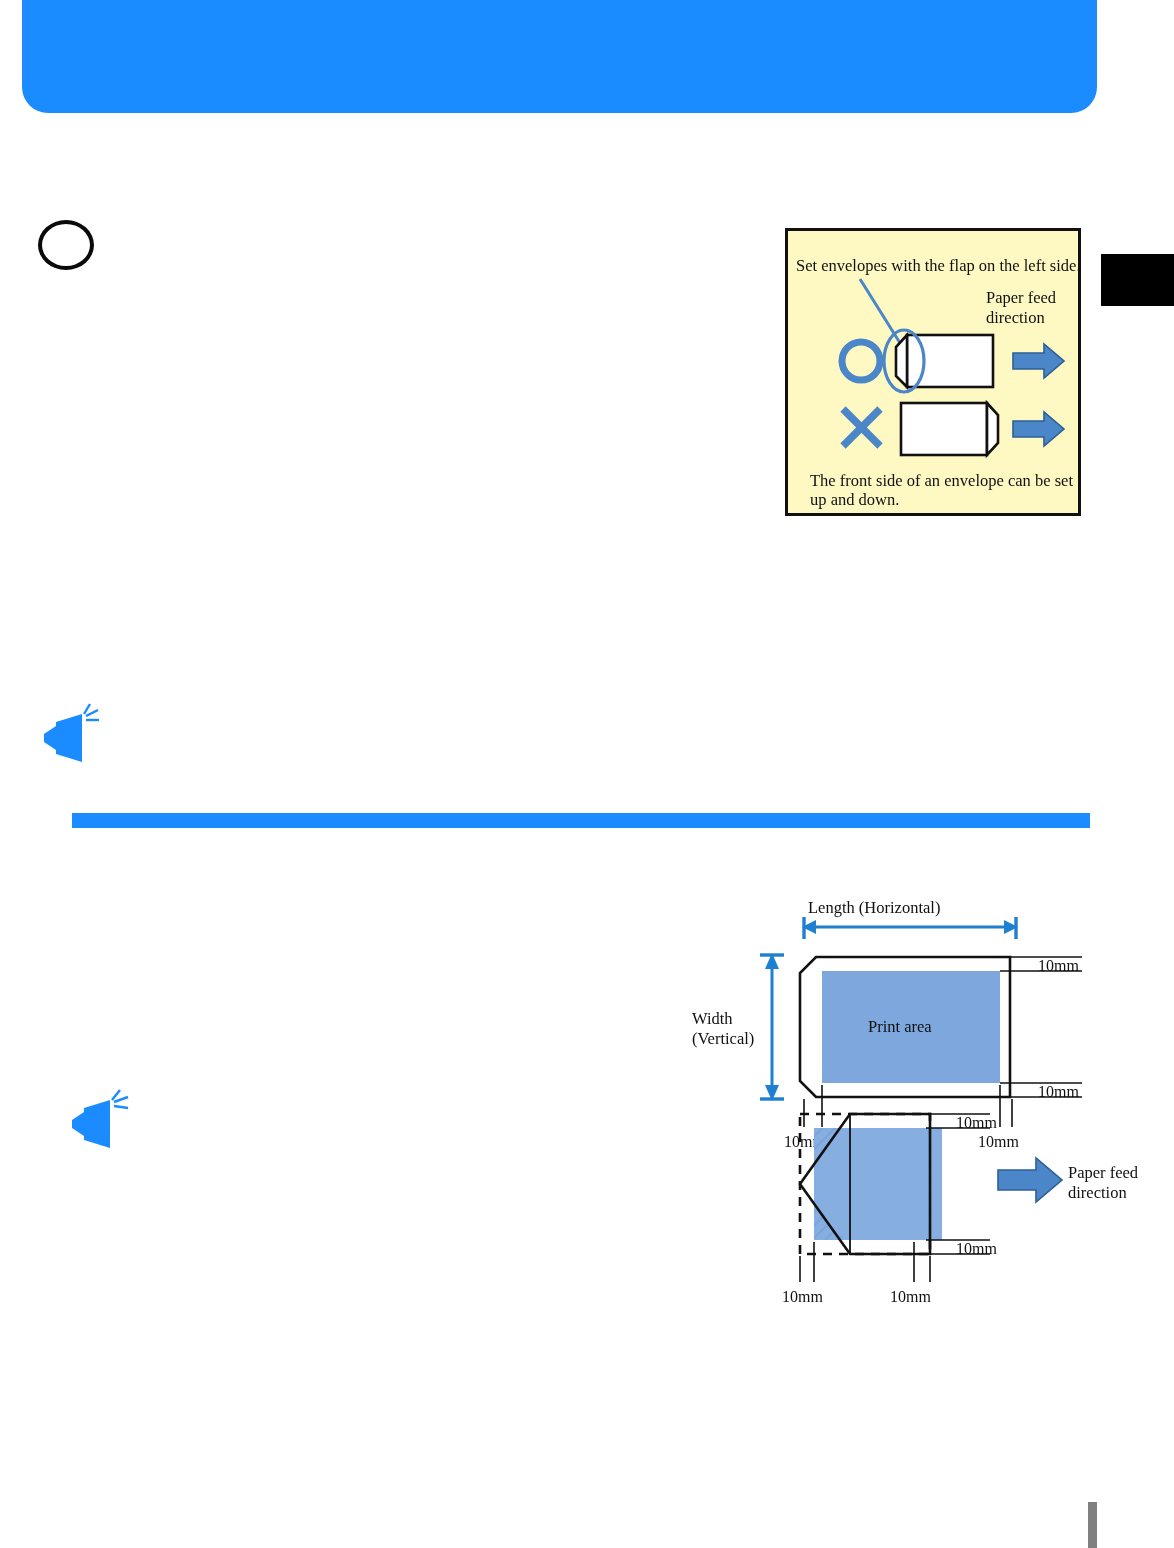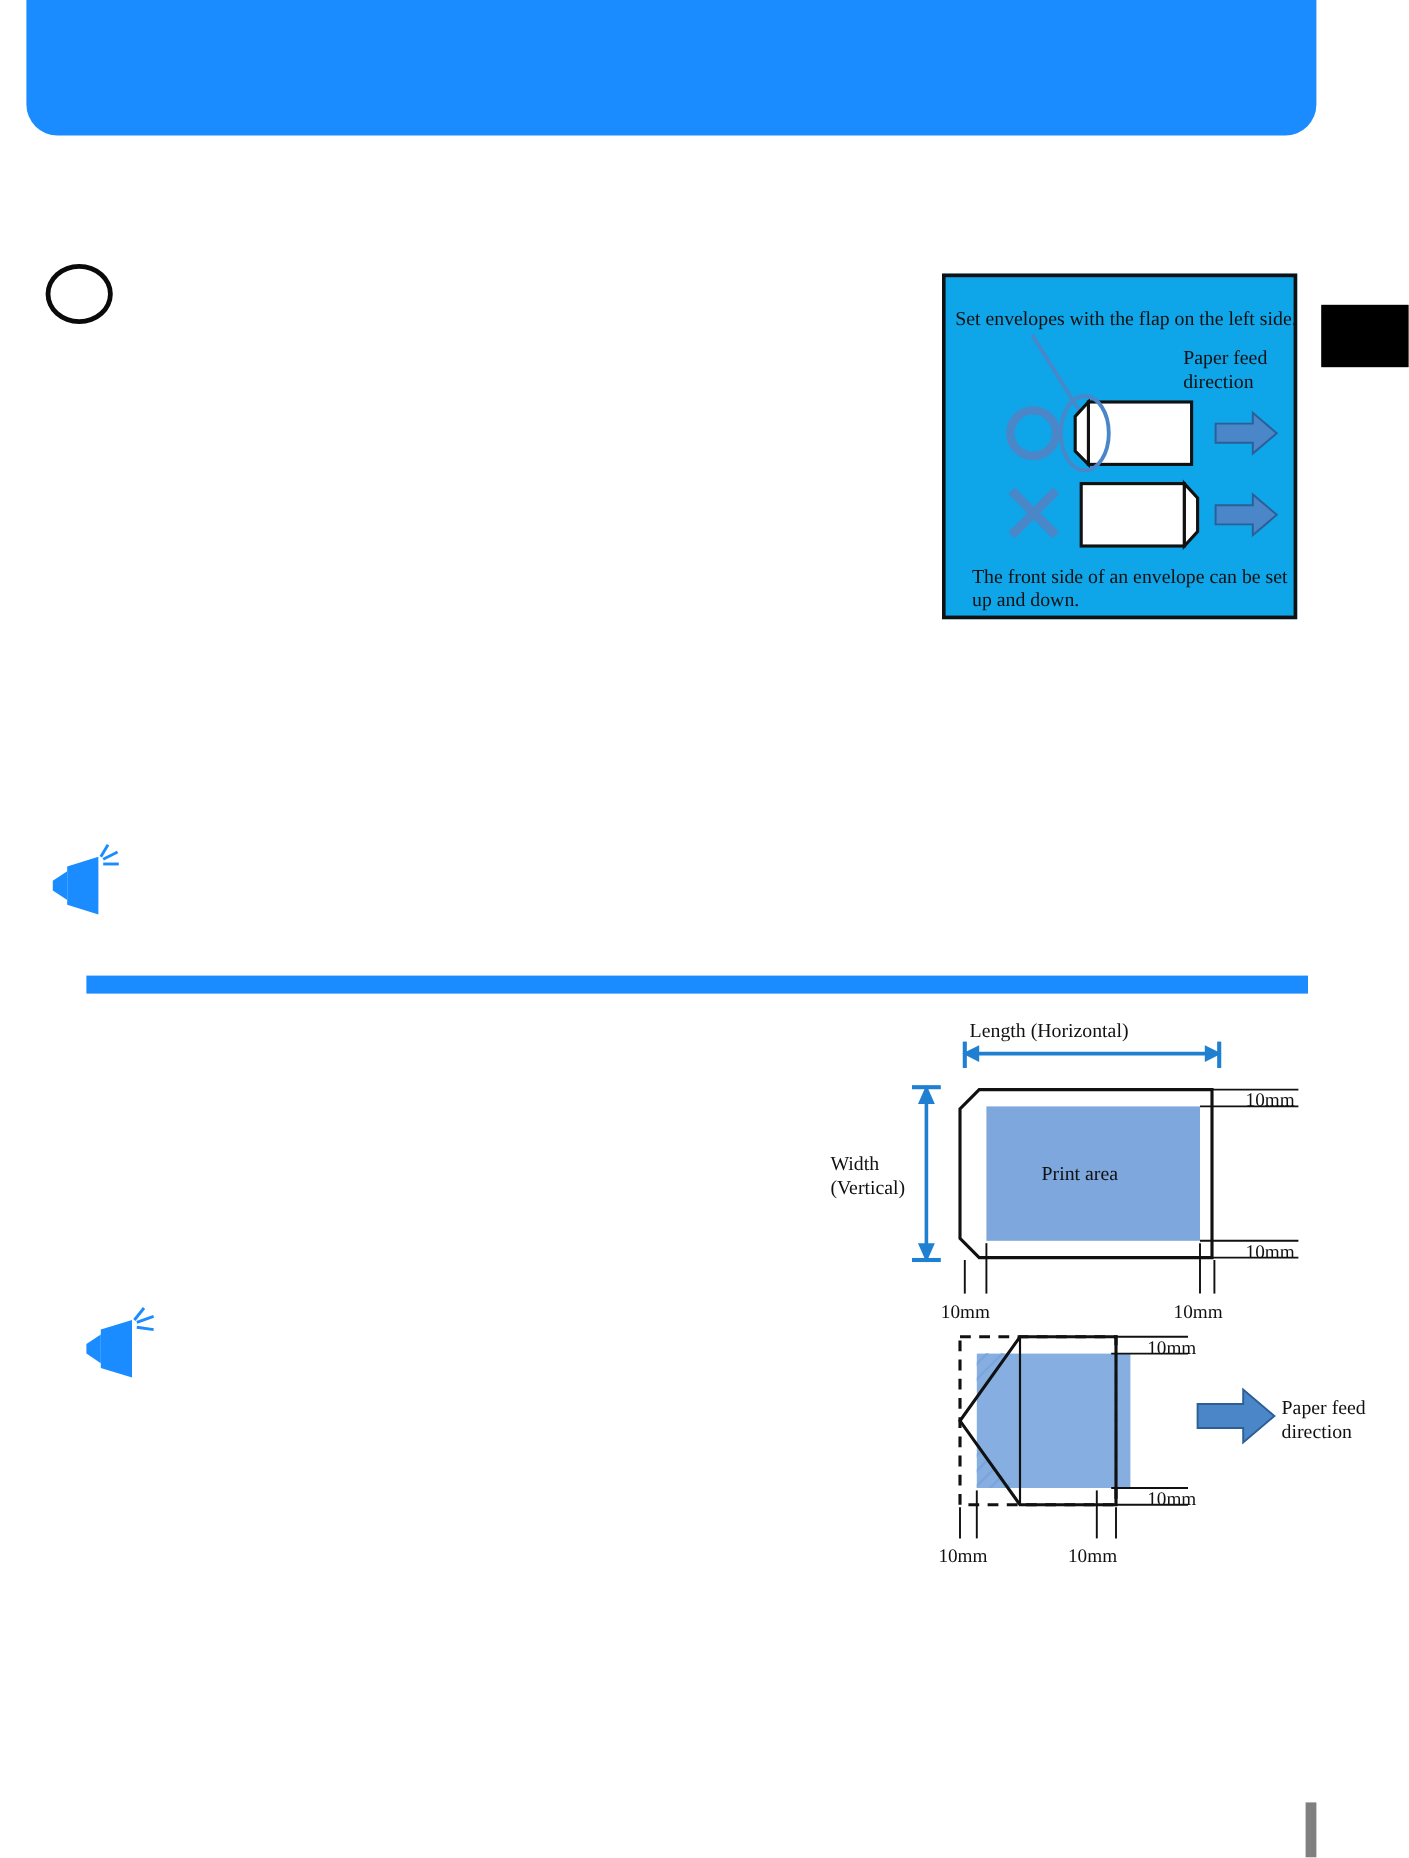--- a/index.html
+++ b/index.html
@@ -83,27 +83,27 @@
 
   
   .fig-envelope-box {
     position: absolute;
     left: 785px;
     top: 228px;
     width: 296px;
     height: 288px;
     border: 3px solid #111111;
     box-sizing: border-box;
-    background: #0ea5e9;
+    background: #fef9c3;
   }
 
   .fig-print-area-1 {
     position: absolute;
     left: 690px;
-    top: 840px;
+    top: 889px;
     width: 420px;
     height: 272px;
     text-align: right;
   }
 
   .fig-print-area-2 {
     position: absolute;
     left: 760px;
     top: 1100px;
     width: 350px;

